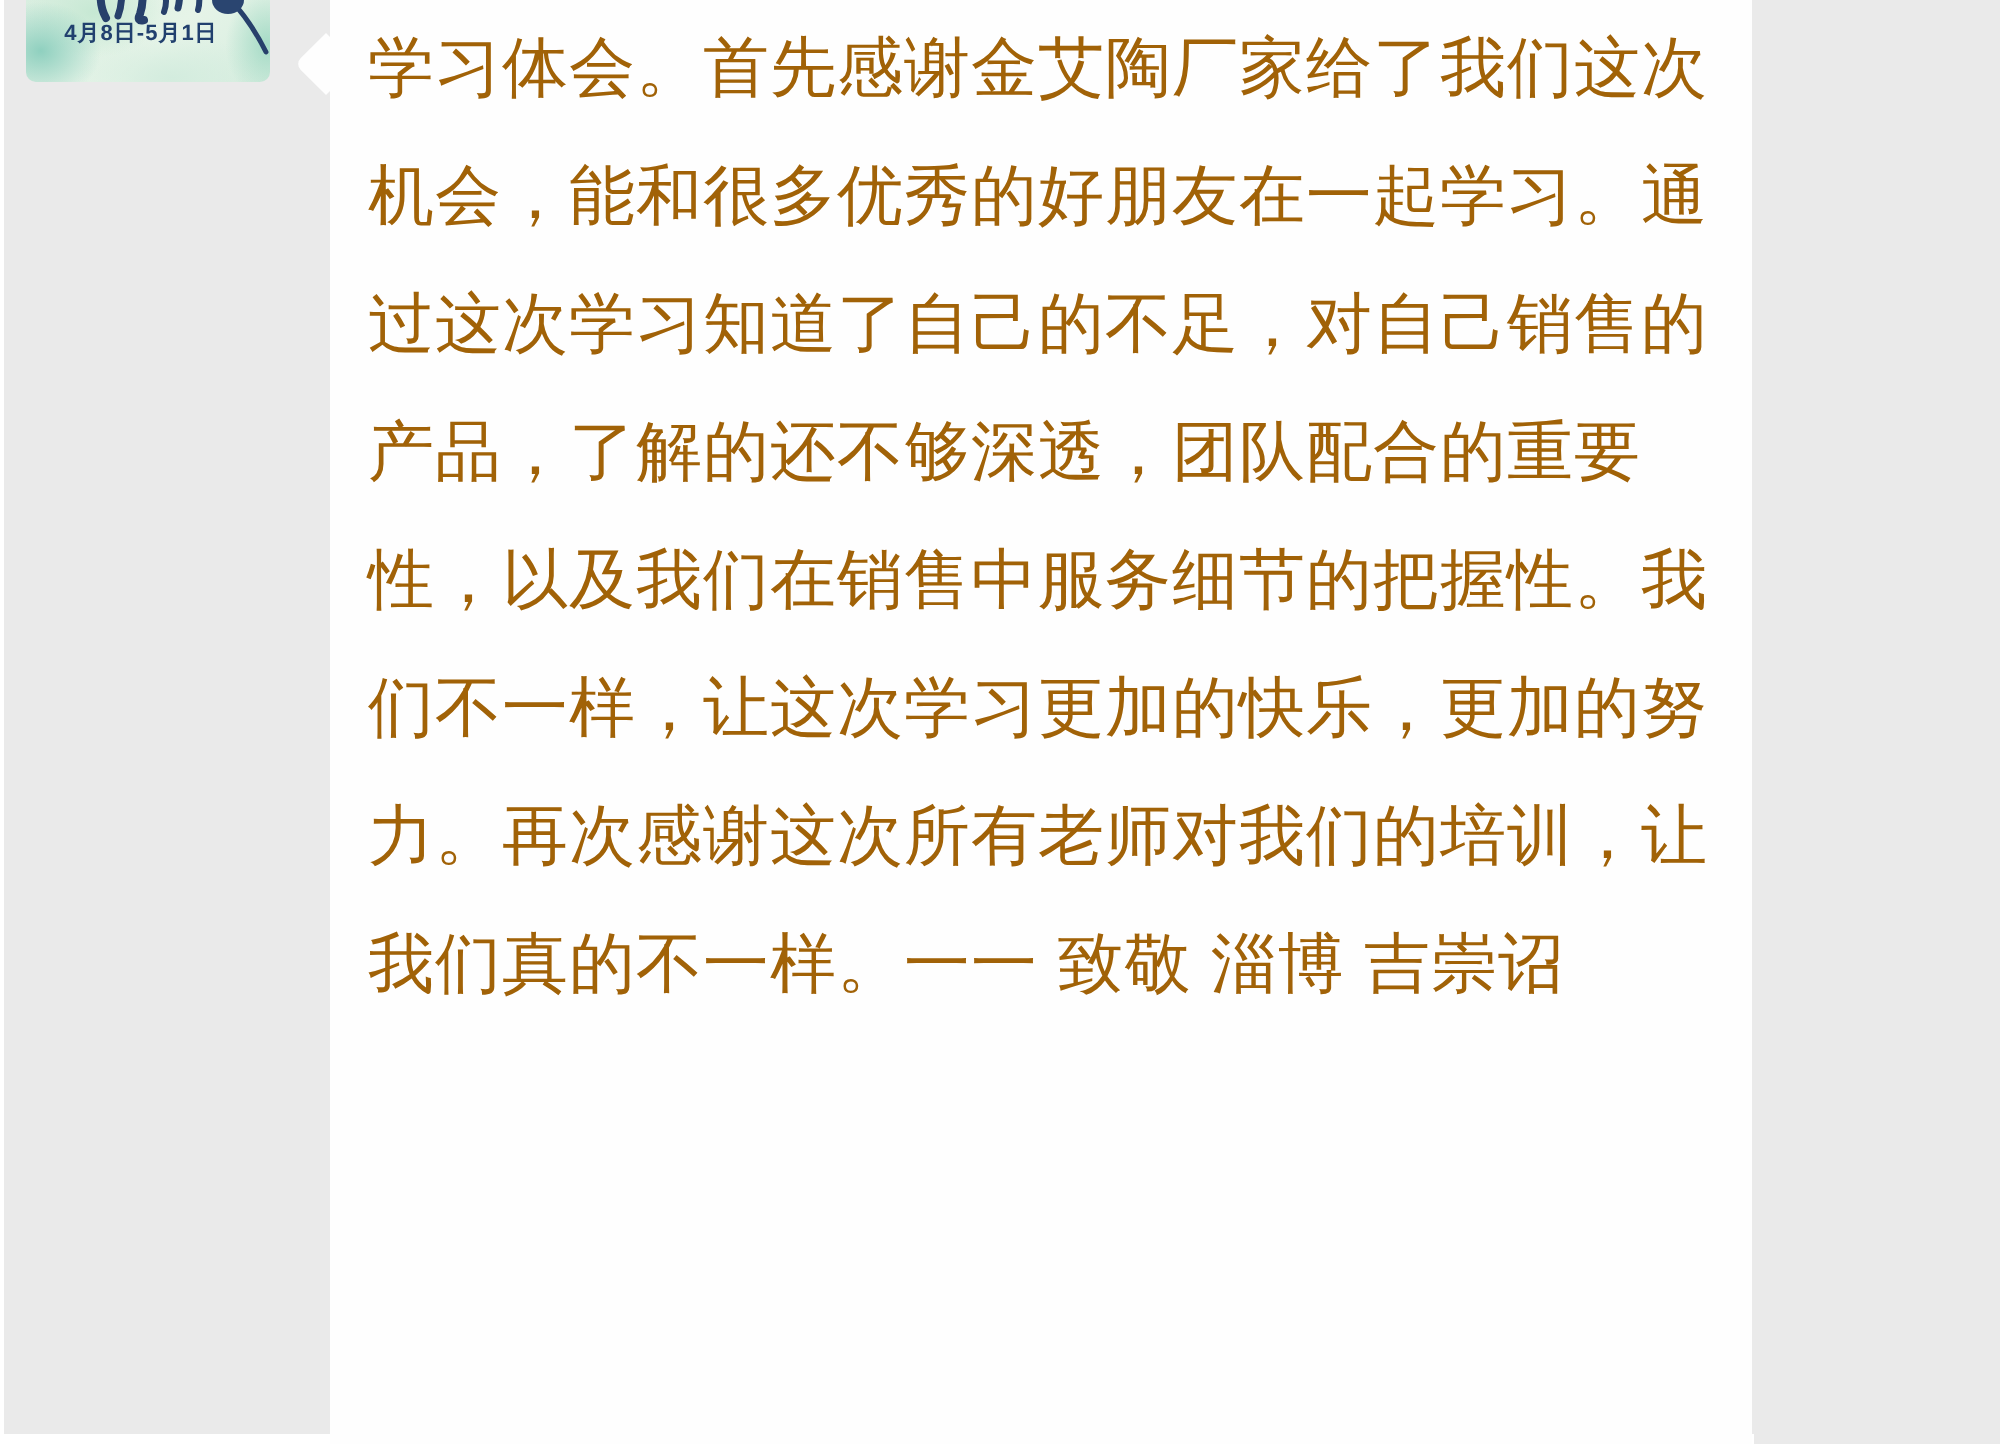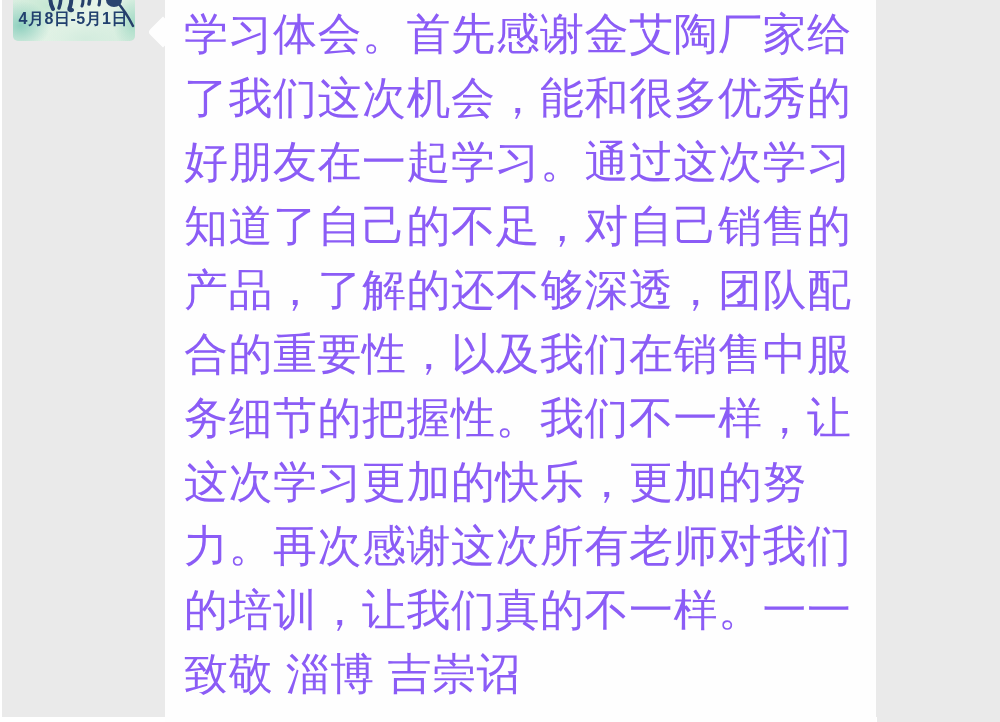--- a/index.html
+++ b/index.html
@@ -39,22 +39,22 @@
       radial-gradient(ellipse 42px 34px at 6% 62%, #8fd0bf 0%, rgba(143,208,191,0) 72%),
       radial-gradient(ellipse 30px 40px at 99% 55%, #a5dbc6 0%, rgba(165,219,198,0) 70%),
       radial-gradient(ellipse 46px 30px at 28% 15%, #c6e8d3 0%, rgba(198,232,211,0) 75%),
       radial-gradient(ellipse 60px 26px at 60% 95%, #d3ecde 0%, rgba(211,236,222,0) 80%),
       linear-gradient(135deg, #d9eee0 0%, #e6f4e8 55%, #d6eddf 100%);
   }
   .avatar svg { position: absolute; left: 0; top: 0; }
   .avatar-date {
     position: absolute;
     top: 9px; left: 0; right: 7px;
-    text-align: right;
-    font-size: 16px;
+    text-align: center;
+    font-size: 11px;
     font-weight: bold;
     letter-spacing: 0.5px;
     color: #21406e;
     white-space: nowrap;
   }
 
   
   .bubble {
     position: absolute;
     left: 165px; top: -24px;
@@ -65,24 +65,24 @@
   .bubble-tail {
     position: absolute;
     left: -13px; top: 45px;
     width: 22px; height: 22px;
     background: #fefefe;
     transform: rotate(45deg);
     border-radius: 0 0 0 4px;
   }
   .message-text {
     margin: 26px 22px 0 19px;
-    font-size: 44px;
+    font-size: 33px;
     line-height: 64px;
     letter-spacing: 0.5px;
-    color: #8b5cf6;
+    color: #a16207;
     text-align: left;
     word-break: normal;
     overflow-wrap: break-word;
   }
 </style>
 </head>
 <body>
 
 <div class="screen">
 

